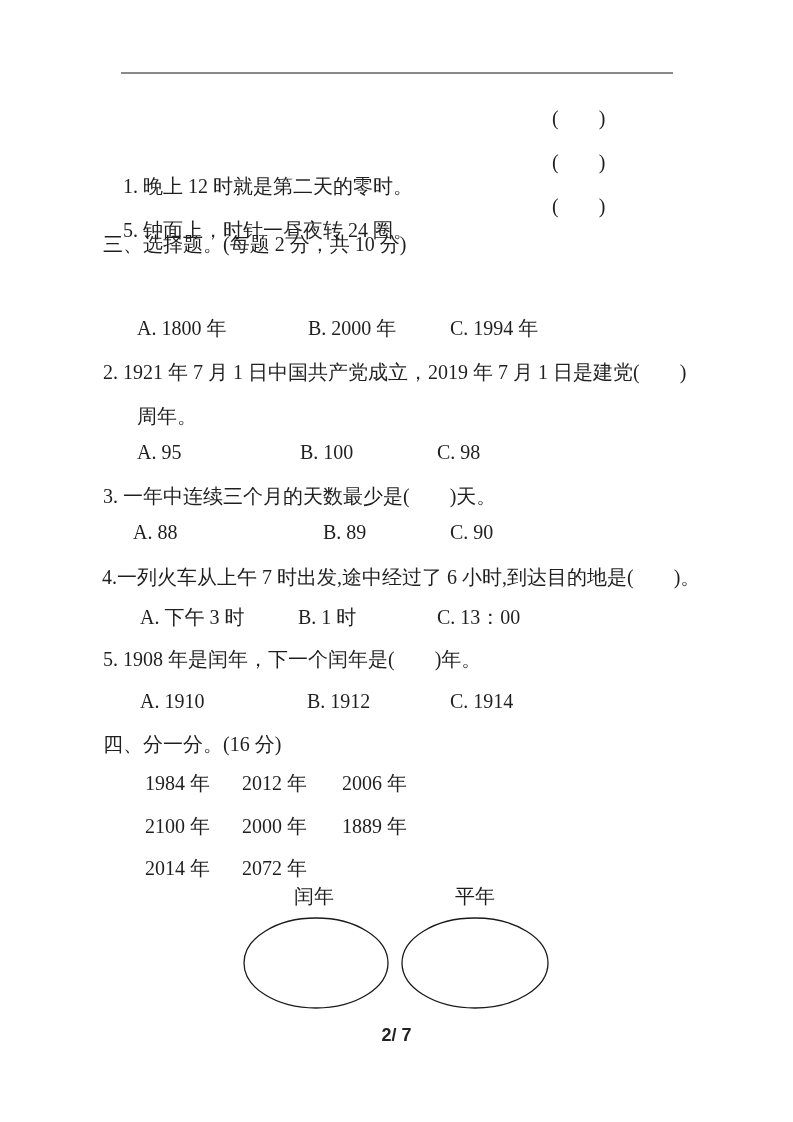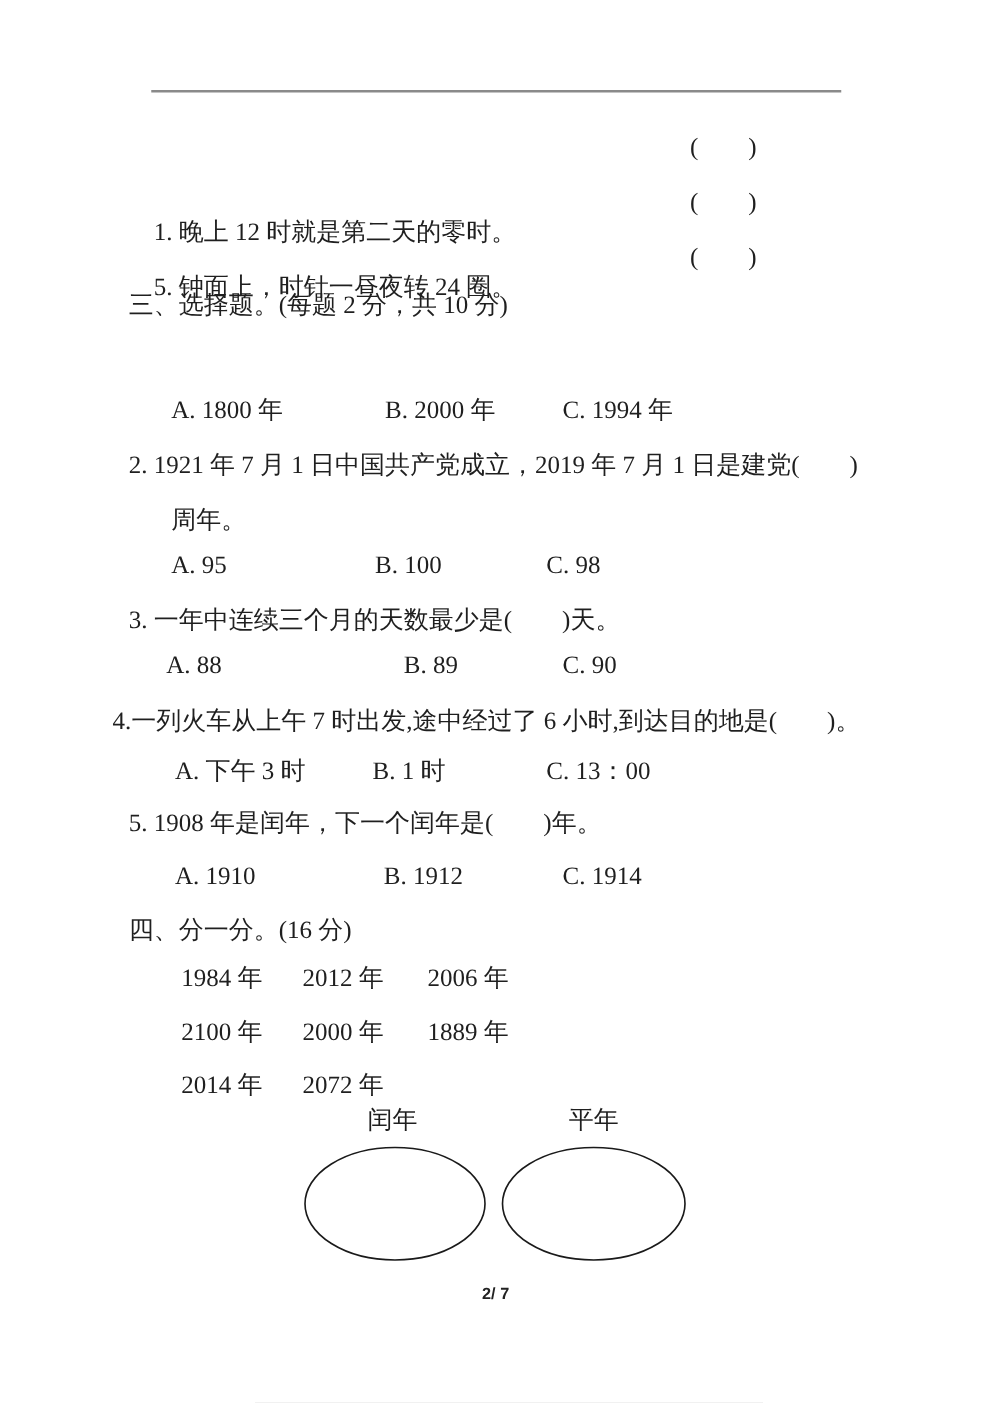--- a/index.html
+++ b/index.html
@@ -44,21 +44,21 @@
     top: 912px;
   }
   .pagenum {
     position: absolute;
     left: 0;
     top: 1026px;
     width: 793px;
     text-align: center;
     font-family: "Liberation Sans", "DejaVu Sans", sans-serif;
     font-weight: bold;
-    font-size: 13px;
+    font-size: 18px;
     line-height: 18px;
     color: #222222;
     white-space: pre;
   }
 </style>
 </head>
 <body>
 
 <div class="sheet">
 
@@ -86,21 +86,21 @@
   <div class="abs" style="left:137px; top:404px;">周年。</div>
   <div class="abs opt-a" style="top:440px;">A. 95</div>
   <div class="abs opt-b" style="left:300px; top:440px;">B. 100</div>
   <div class="abs opt-c" style="left:437px; top:440px;">C. 98</div>
 
   <div class="abs" style="left:103px; top:484px;">3. 一年中连续三个月的天数最少是(　　)天。</div>
   <div class="abs opt-a" style="left:133px; top:520px;">A. 88</div>
   <div class="abs opt-b" style="left:323px; top:520px;">B. 89</div>
   <div class="abs opt-c" style="top:520px;">C. 90</div>
 
-  <div class="abs" style="left:90px; top:565px;">4.一列火车从上午 7 时出发,途中经过了 6 小时,到达目的地是(　　)。</div>
+  <div class="abs" style="left:102px; top:565px;">4.一列火车从上午 7 时出发,途中经过了 6 小时,到达目的地是(　　)。</div>
   <div class="abs opt-a" style="left:140px; top:605px;">A. 下午 3 时</div>
   <div class="abs opt-b" style="left:298px; top:605px;">B. 1 时</div>
   <div class="abs opt-c" style="left:437px; top:605px;">C. 13：00</div>
 
   <div class="abs" style="left:103px; top:647px;">5. 1908 年是闰年，下一个闰年是(　　)年。</div>
   <div class="abs opt-a" style="left:140px; top:689px;">A. 1910</div>
   <div class="abs opt-b" style="left:307px; top:689px;">B. 1912</div>
   <div class="abs opt-c" style="top:689px;">C. 1914</div>
 
   <div class="abs" style="left:103px; top:732px;">四、分一分。(16 分)</div>

